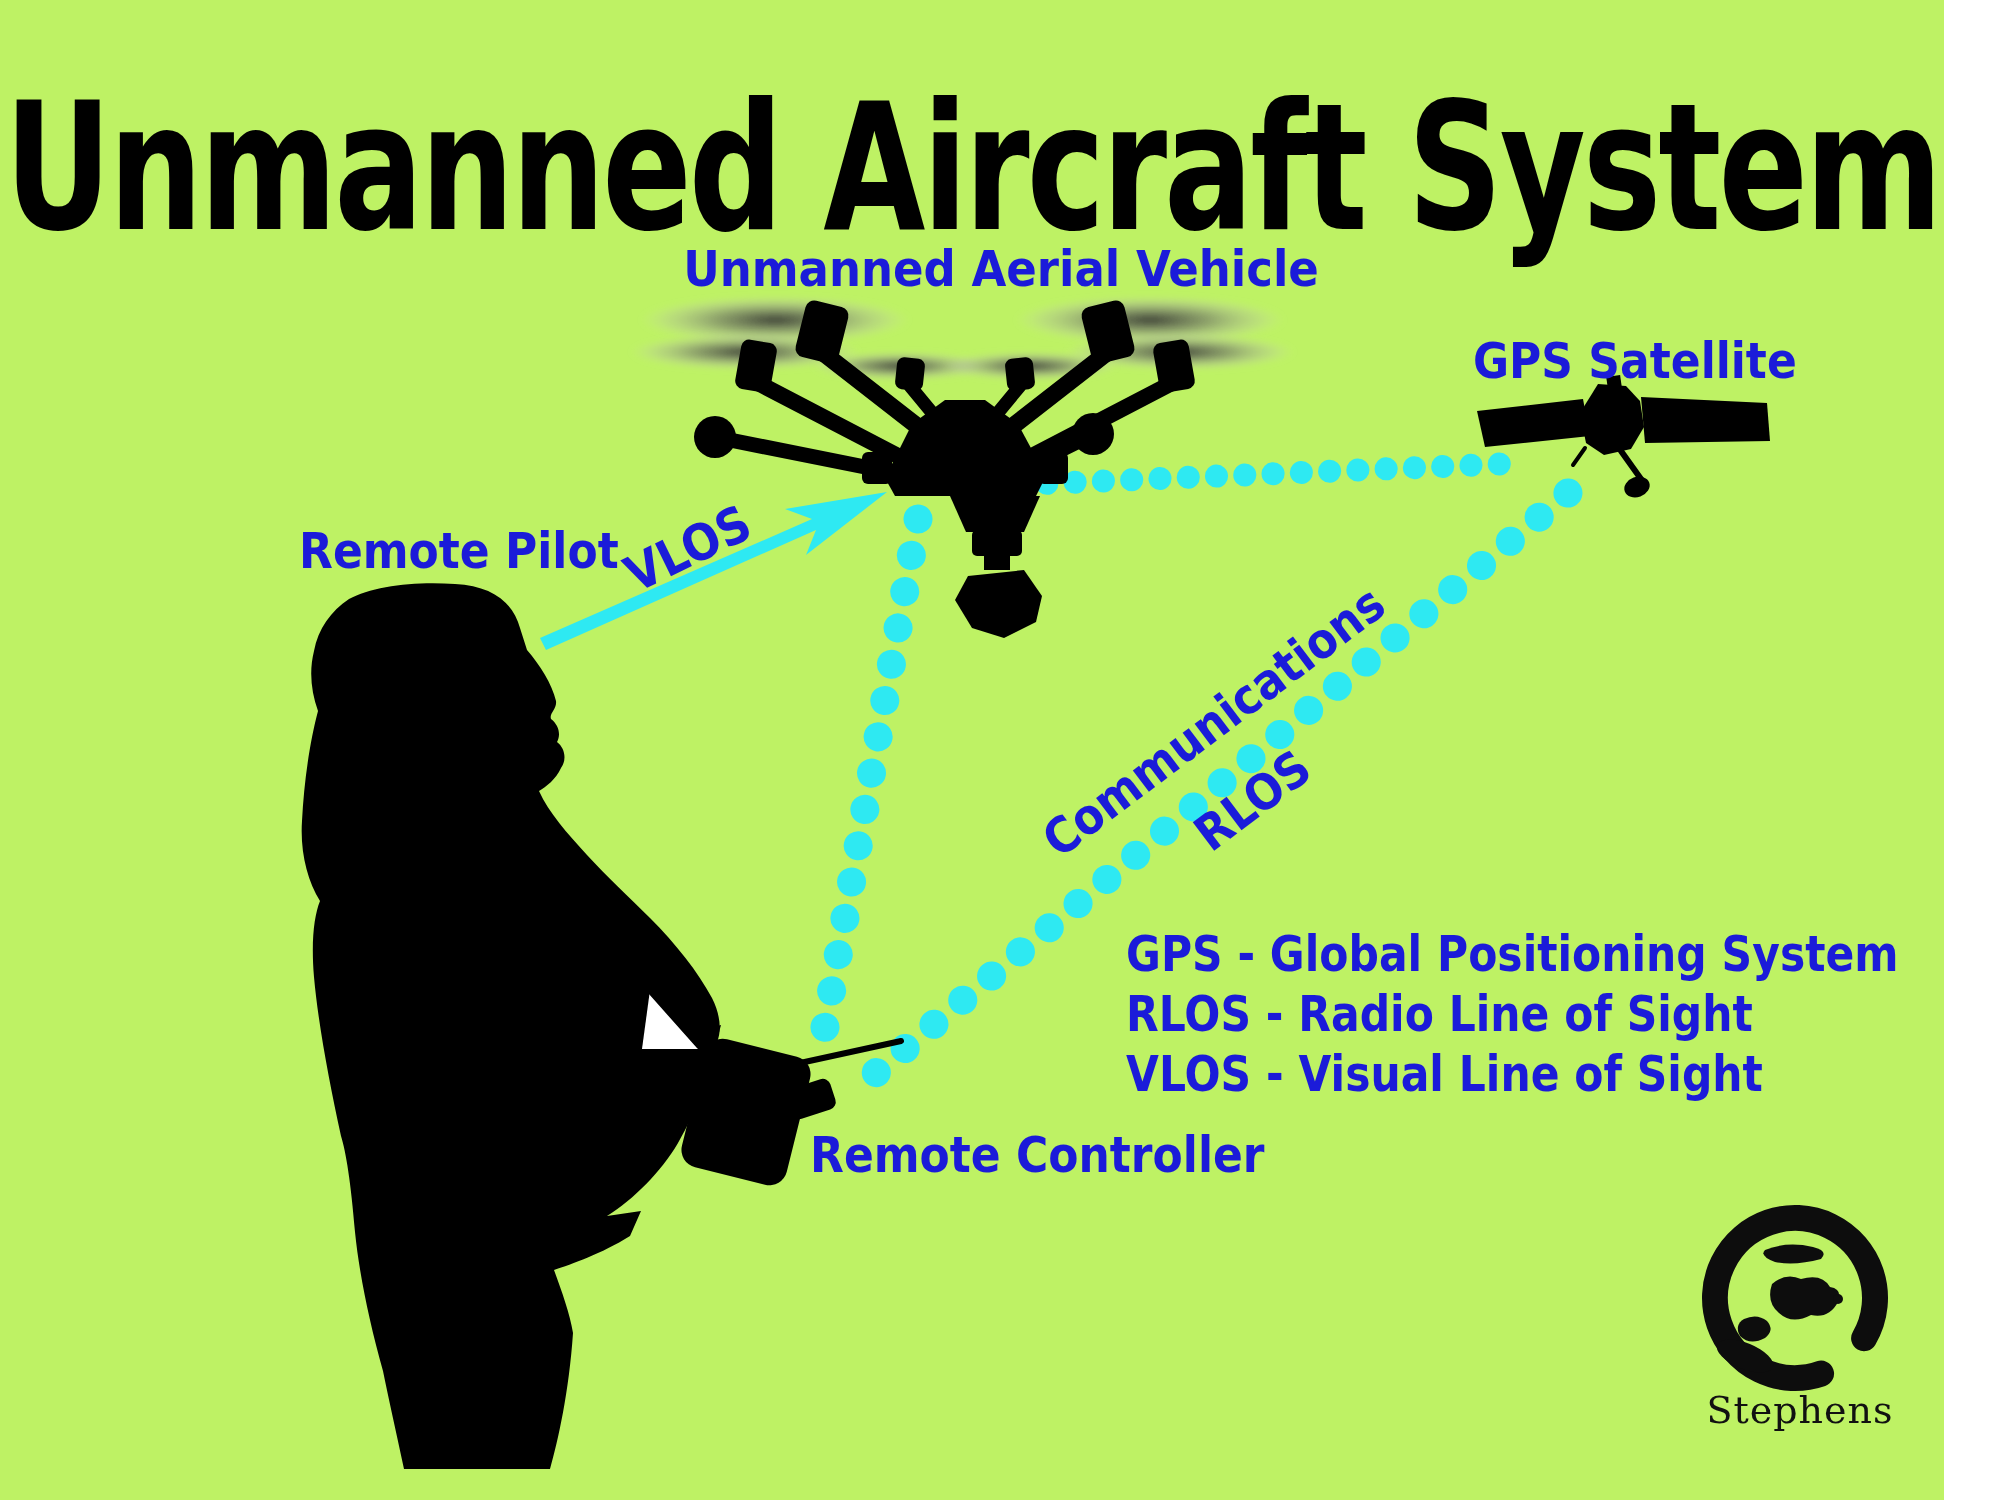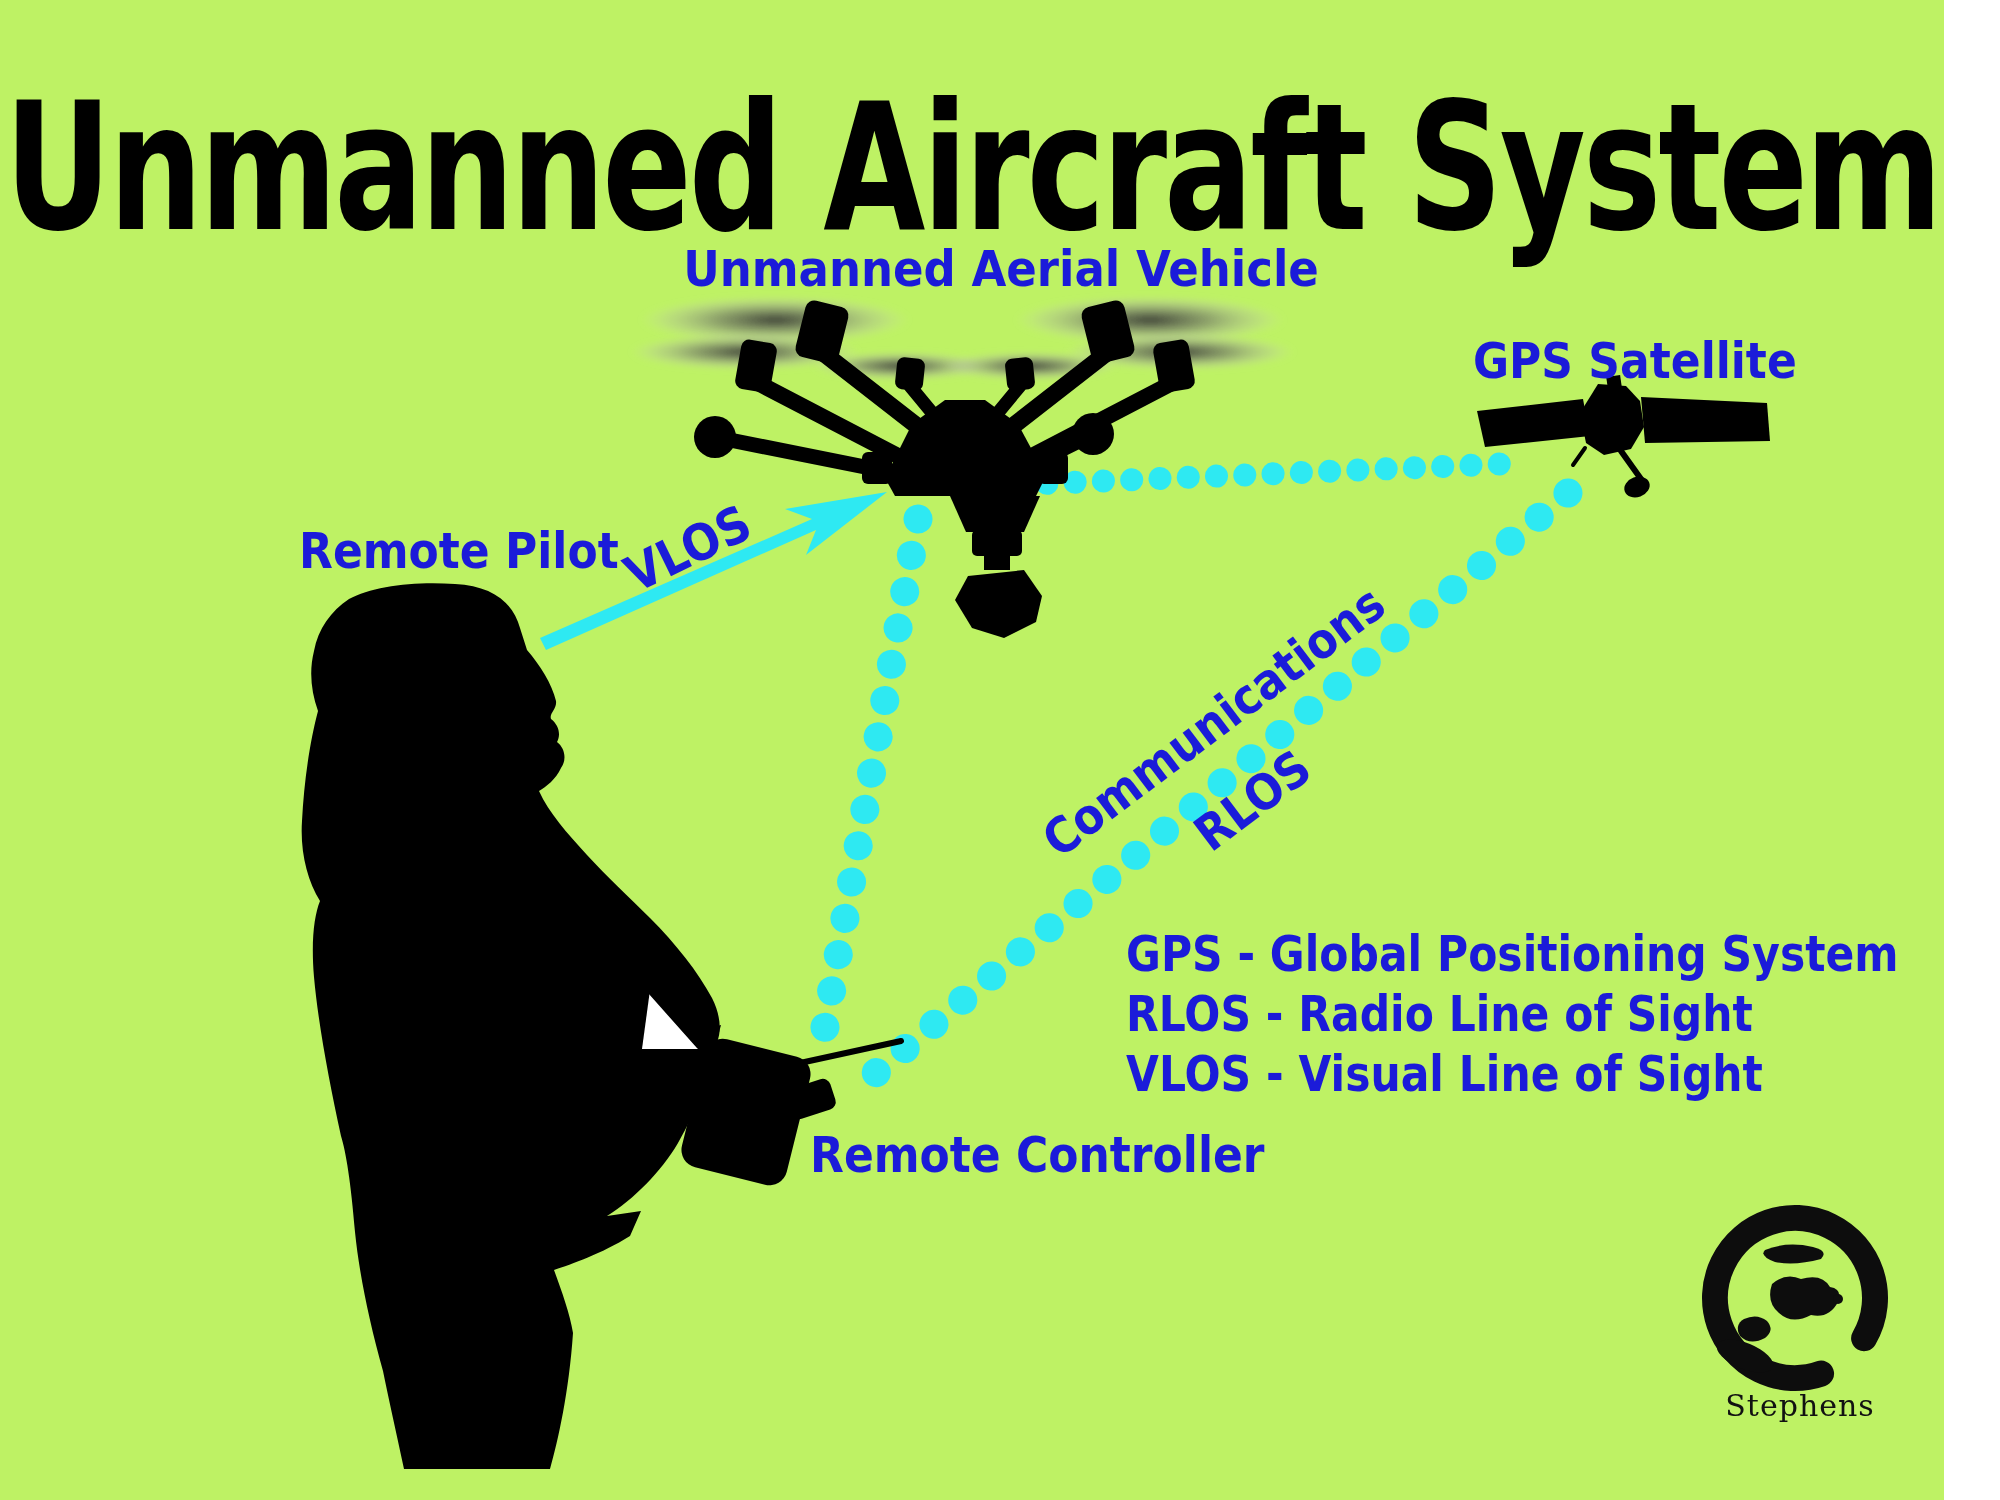--- a/index.html
+++ b/index.html
@@ -18,21 +18,21 @@
   .uav-label{left:1001px;top:240px;font-size:50px;transform:translateX(-50%) scaleX(0.9);transform-origin:center top;}
   .sat-label{left:1473px;top:332px;font-size:50px;transform:scaleX(0.88);transform-origin:left top;}
   .pilot-label{left:299px;top:522px;font-size:50px;transform:scaleX(0.88);transform-origin:left top;}
   .vlos-label{left:688px;top:549px;font-size:50px;transform:translate(-50%,-50%) rotate(-26deg) scaleX(0.9);transform-origin:center center;}
   .comms-label{left:1214px;top:722px;font-size:49px;transform:translate(-50%,-50%) rotate(-37deg) scaleX(0.9);transform-origin:center center;}
   .rlos-label{left:1253px;top:801px;font-size:49px;transform:translate(-50%,-50%) rotate(-37deg) scaleX(0.9);transform-origin:center center;}
   .ctrl-label{left:810px;top:1126px;font-size:50px;transform:scaleX(0.88);transform-origin:left top;}
   .legend{position:absolute;left:1126px;top:924px;transform:scaleX(0.85);transform-origin:left top;}
   .legend div{font-size:50px;font-weight:bold;color:var(--labelBlue);line-height:60px;white-space:nowrap;}
   .logo-text{position:absolute;left:1800px;top:1388px;transform:translateX(-50%);
-             font-family:"DejaVu Serif",serif;font-weight:normal;font-size:30px;
+             font-family:"DejaVu Serif",serif;font-weight:normal;font-size:38px;
              color:var(--logoInk);letter-spacing:1px;}
   
   .blk{fill:var(--ink);}
   .arm{stroke:var(--ink);stroke-linecap:round;}
   .dots{fill:none;stroke:var(--linkCyan);stroke-linecap:round;}
   .dotsA{stroke-width:23px;stroke-dasharray:0.1 28.2;}
   .dotsB{stroke-width:29px;stroke-dasharray:0.1 37.5;}
   .dotsC{stroke-width:29px;stroke-dasharray:0.1 36.8;}
   .cyanfill{fill:var(--linkCyan);}
 </style>

